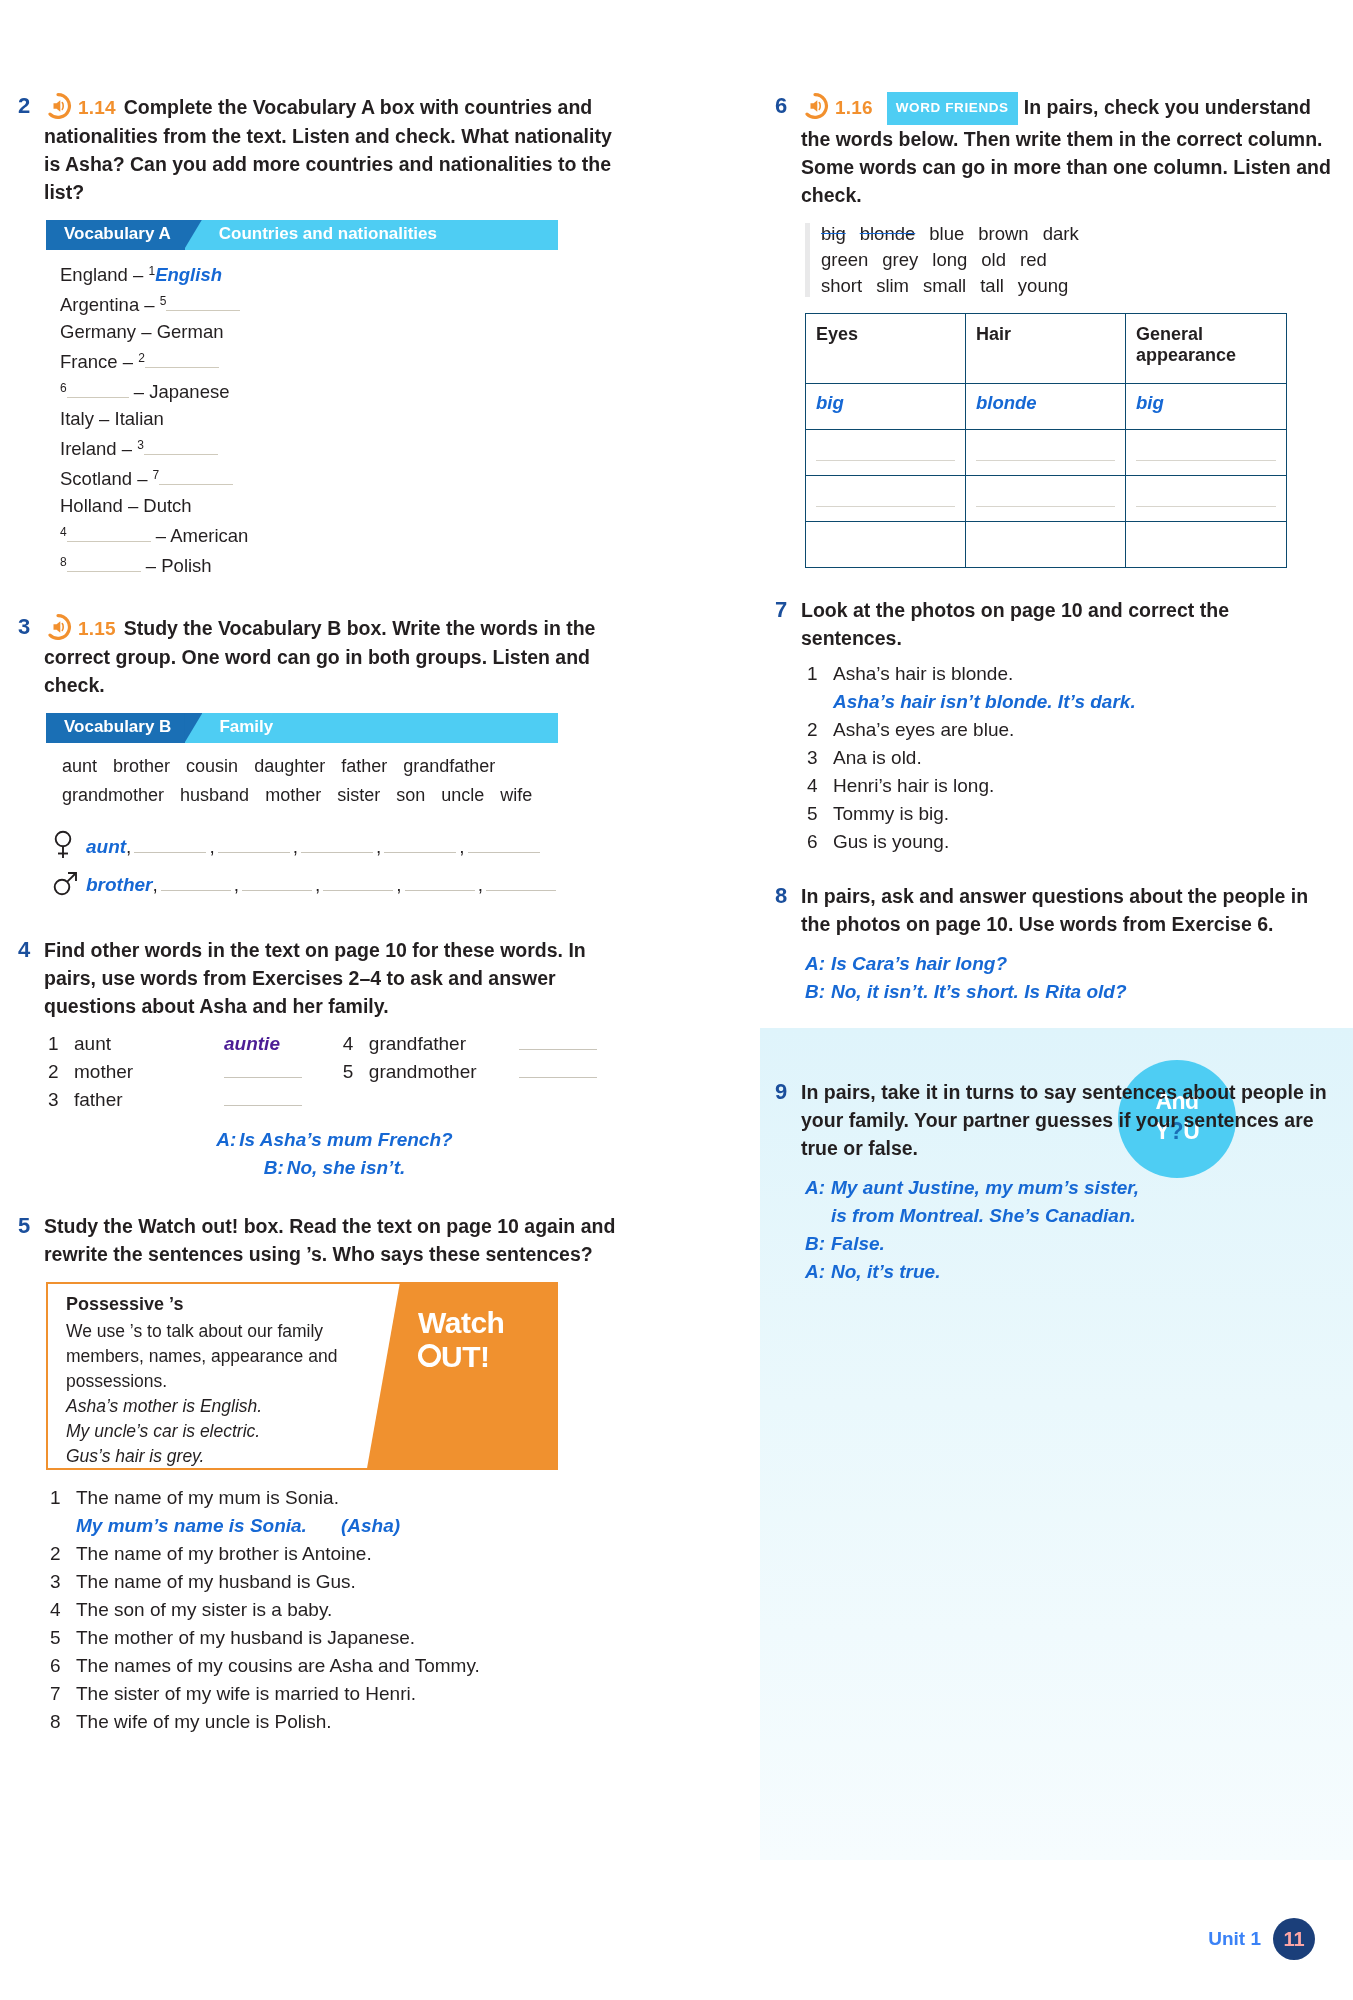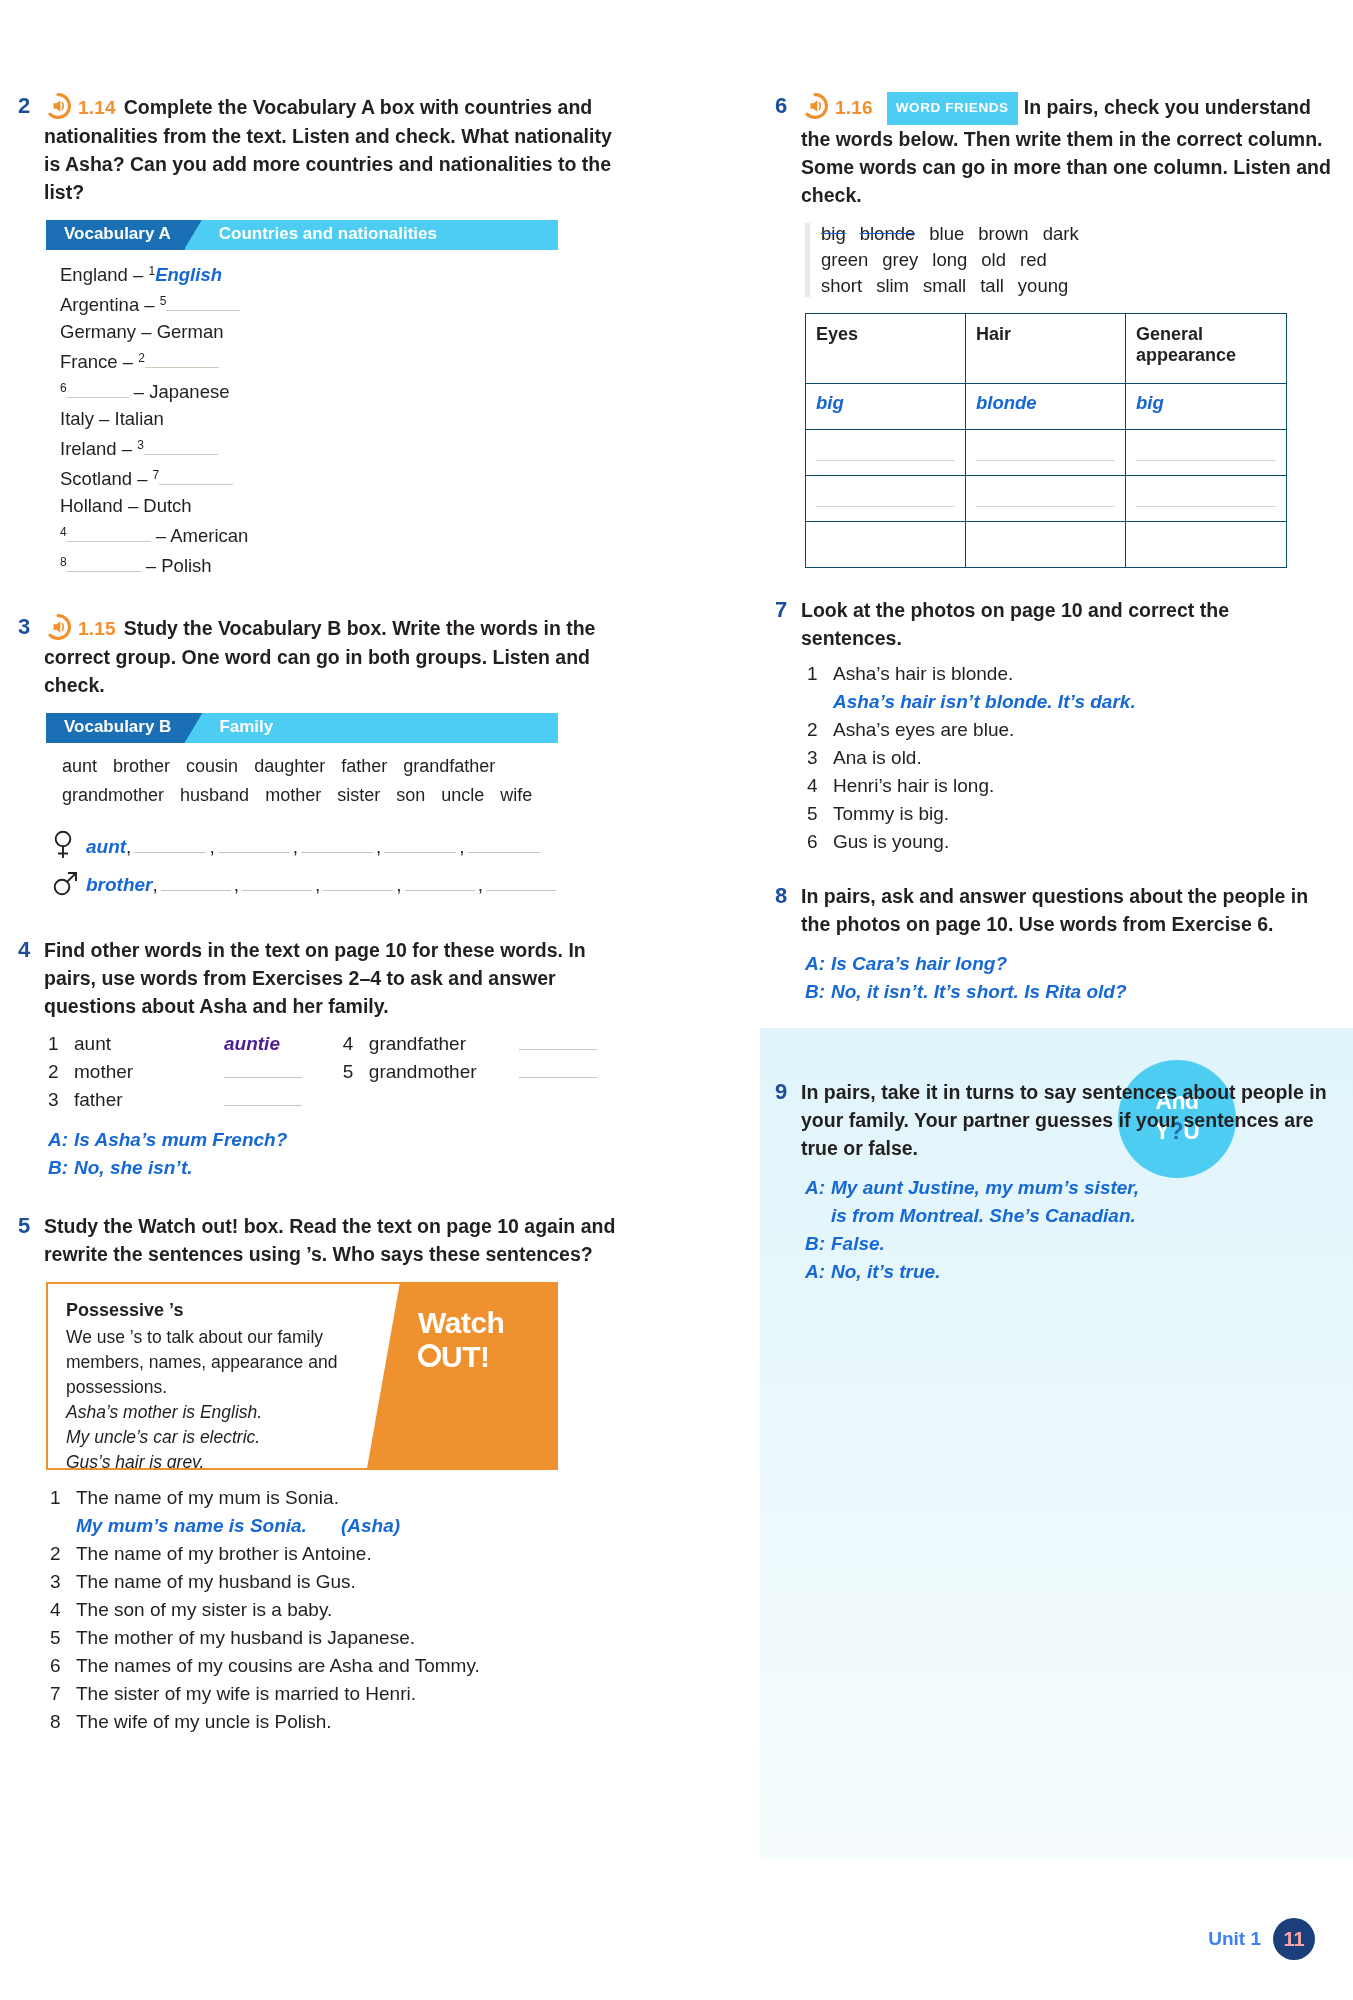--- a/index.html
+++ b/index.html
@@ -96,21 +96,21 @@
   .ex4grid .n { width:26px; flex:0 0 26px; }
   .ex4grid .w { width:150px; }
   .ex4grid .bl { display:inline-block; border-bottom:1px solid #c9c5ba; width:78px; height:13px; }
   .ex4ans { color:#4c1d95; font-style:italic; font-weight:bold; }
 
   
   .watchout {
     position:relative; margin:14px 0 0 28px; width:512px; height:188px;
     border:2px solid #f0912f; background:#fff; overflow:hidden;
   }
-  .wo-text { padding:14px 0 0 18px; font-size:17.5px; line-height:25px; font-weight:400;}
+  .wo-text { padding:8px 0 0 18px; font-size:17.5px; line-height:25px; font-weight:400;}
   .wo-title { font-weight:bold; font-size:18px; margin-bottom:2px; }
   .wo-ex { font-style:italic; }
   .wo-flag {
     position:absolute; right:0; top:-2px; width:190px; height:192px;
     background:#f0912f;
     clip-path:polygon(34px 0, 100% 0, 100% 100%, 0 100%);
   }
   .wo-flag .wl1 { position:absolute; left:52px; top:24px; color:#fff; font-weight:bold; font-size:30px; letter-spacing:-.5px;}
   .wo-flag .wl2 { position:absolute; left:52px; top:58px; color:#fff; font-weight:bold; font-size:30px; letter-spacing:-.5px;}
   .wo-flag .ring {
@@ -313,21 +313,21 @@
               <span class="w">grandfather</span>
               <span class="bl"></span>
             </div>
           <div class="row">
               <span class="n">5</span>
               <span class="w">grandmother</span>
               <span class="bl"></span>
             </div>
         </div>
       </div>
-      <div class="dialog" style="margin:12px 0 0 30px;">
+      <div class="dialog" style="margin:12px 0 0 30px;text-align:center;">
         <div><span class="who">A:</span><span>Is Asha’s mum French?</span></div>
         <div><span class="who">B:</span><span>No, she isn’t.</span></div>
       </div>
     </div>
 
     <div class="ex" style="margin-top:30px;">
       <div class="ex-head">
         <div class="ex-num">5</div>
         <div class="ex-body"><span>Study the Watch out! box. Read the text on page 10 again and rewrite the sentences using ’s. Who says these sentences?</span></div>
       </div>

